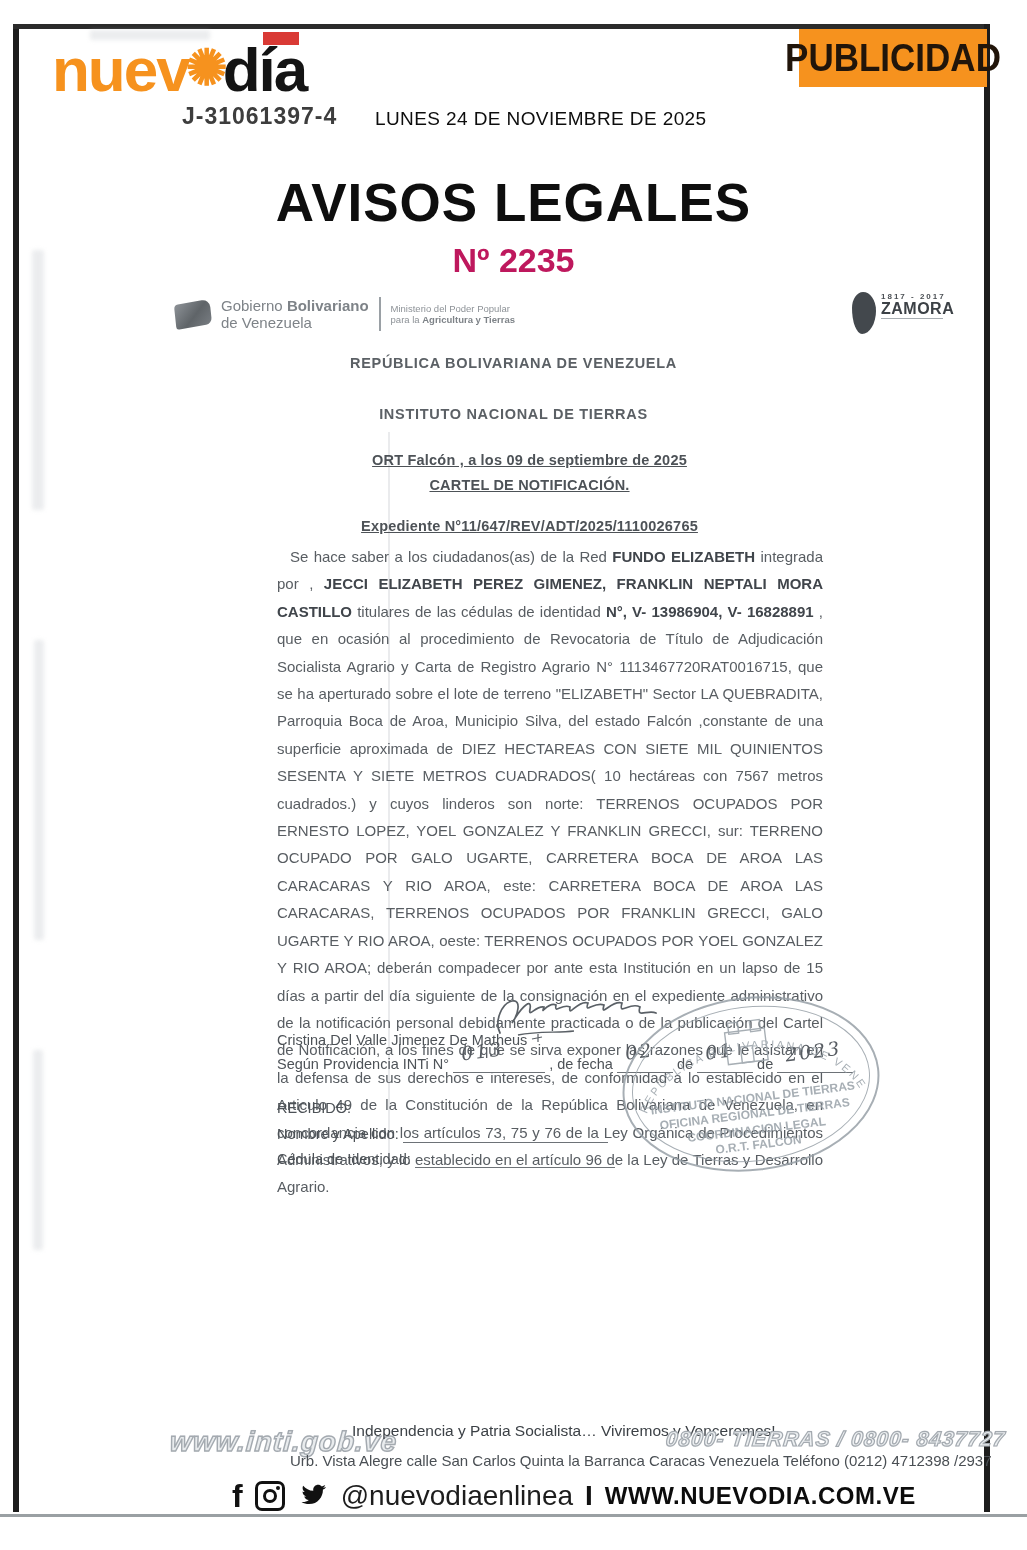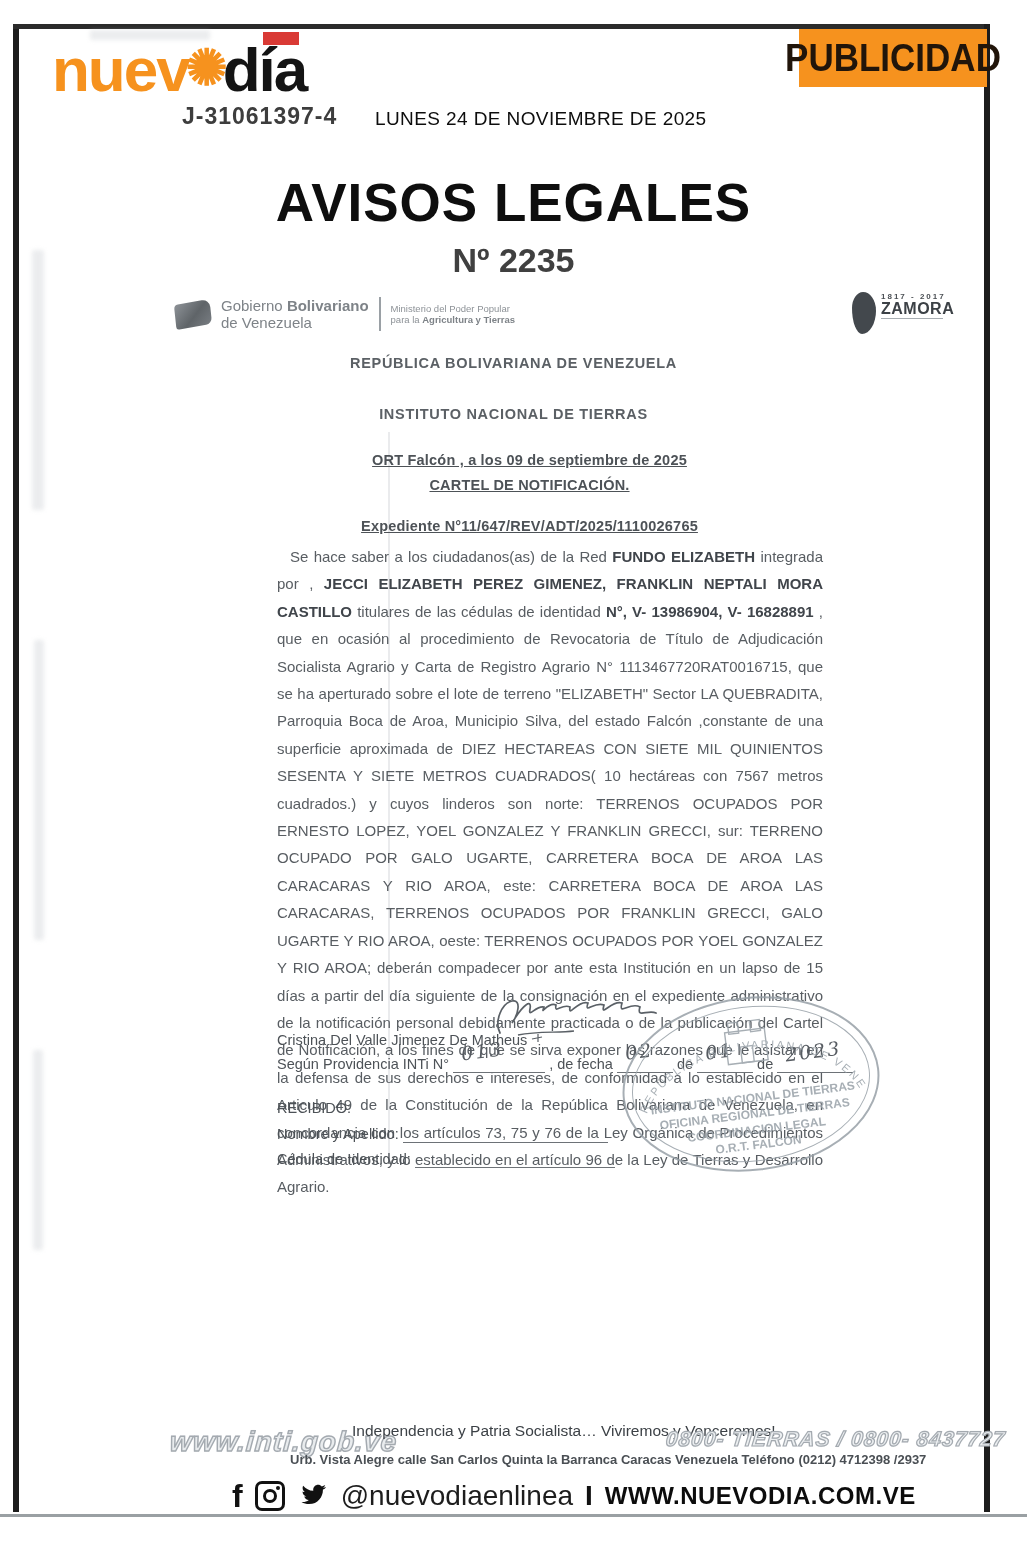--- a/index.html
+++ b/index.html
@@ -24,21 +24,21 @@
   .dia-accent{position:absolute;top:-2px;left:40px;width:36px;height:13px;background:#D93A35;}
   .rif{left:182px;top:103px;font-size:23px;font-weight:bold;color:#3d3d3d;letter-spacing:1px;}
   .date-line{left:375px;top:108px;font-size:19px;font-weight:normal;color:#0d0d0d;letter-spacing:.4px;}
   .publicidad{left:799px;top:29px;width:188px;height:58px;background:#F6921E;
               display:flex;align-items:center;justify-content:center;}
   .publicidad span{font-size:35px;font-weight:bold;color:#21150a;transform:scaleY(1.12);letter-spacing:0;}
 
   
   .title-main{left:0;top:172px;width:1027px;text-align:center;font-size:53px;font-weight:bold;
               letter-spacing:1px;color:#0e0e0e;}
-  .title-num{left:0;top:241px;width:1027px;text-align:center;font-size:34px;font-weight:bold;color:#404040;}
+  .title-num{left:0;top:241px;width:1027px;text-align:center;font-size:34px;font-weight:bold;color:#be185d;}
 
   
   .gov-left{left:175px;top:297px;display:flex;align-items:center;gap:10px;}
   .flag-icon{width:36px;height:25px;background:linear-gradient(135deg,#8d9297 0%,#5f6468 55%,#787d82 100%);
              border-radius:4px 8px 6px 3px;transform:rotate(-6deg) skewY(-4deg);}
   .gob-text{font-size:15px;color:#7e8388;line-height:17px;}
   .gob-text .b{font-weight:bold;}
   .gov-divider{width:2px;height:34px;background:#9aa0a5;}
   .min-text{font-size:9.5px;color:#8d9297;line-height:11.5px;}
   .min-text .b{font-weight:bold;color:#7e8388;}
@@ -78,21 +78,21 @@
 
   
   .inti-web{left:170px;top:1426px;font-size:28px;font-weight:bold;font-style:italic;
             color:#e9ecee;-webkit-text-stroke:1.4px #a4aab0;letter-spacing:1px;transform:skewX(-4deg);
             text-shadow:0 0 1px #a4aab0;}
   .slogan{left:352px;top:1422px;font-size:15.5px;color:#3c4146;}
   .slogan .b{font-weight:normal;margin-top:22px;}
   .phones{left:666px;top:1427px;font-size:21px;font-weight:bold;font-style:italic;
           color:#eceff1;-webkit-text-stroke:1.2px #a4aab0;letter-spacing:1px;transform:skewX(-6deg);
           text-shadow:0 0 1px #a4aab0;}
-  .address{left:290px;top:1452px;font-size:13px;color:#4a4f54;font-weight:bold;}
+  .address{left:290px;top:1452px;font-size:15px;color:#4a4f54;}
 
   
   .social{left:232px;top:1480px;display:flex;align-items:center;gap:12px;}
   .fb{font-size:32px;font-weight:bold;color:#111;line-height:30px;}
   .ig{width:24px;height:24px;border:3px solid #111;border-radius:7px;position:relative;}
   .ig .lens{position:absolute;left:5px;top:5px;width:8px;height:8px;border:3px solid #111;border-radius:50%;}
   .ig .dot{position:absolute;right:2px;top:2px;width:4px;height:4px;background:#111;border-radius:50%;}
   .handle{font-size:28px;color:#1d1d1d;}
   .sep{font-size:28px;font-weight:bold;color:#111;}
   .site{font-size:24px;font-weight:bold;color:#0c0c0c;letter-spacing:.5px;}

